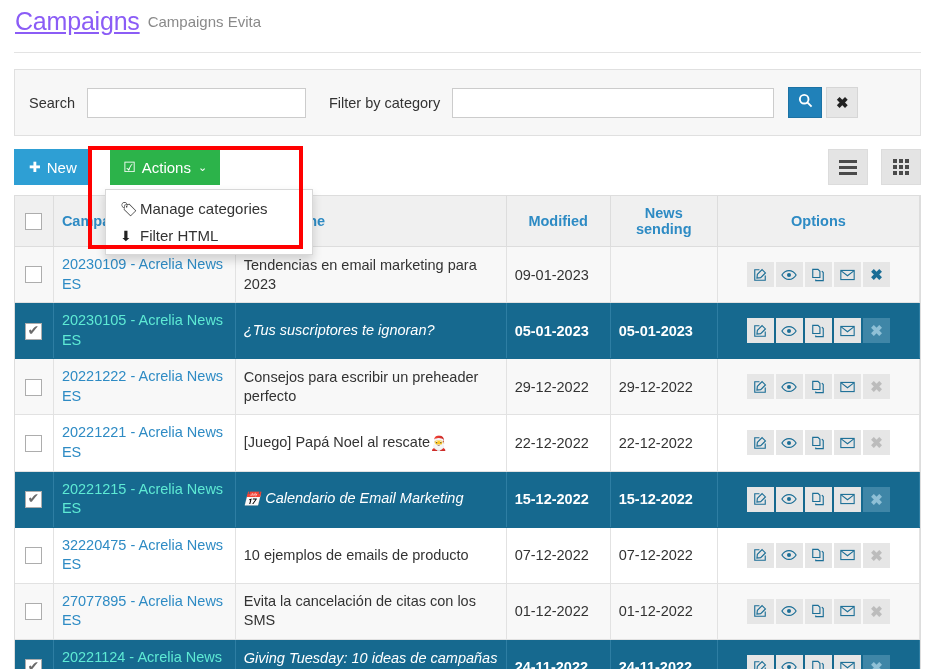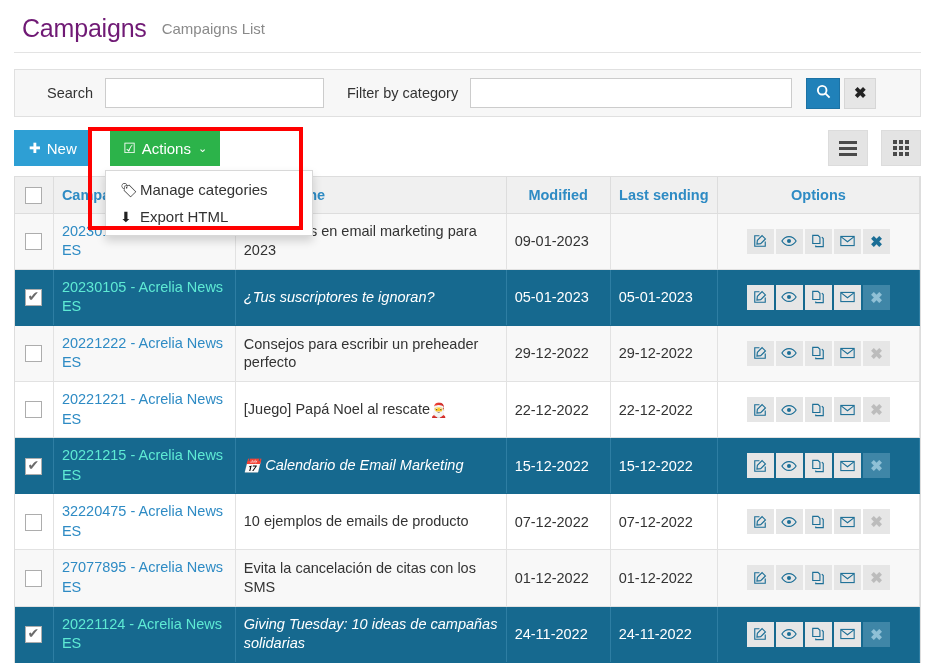--- a/index.html
+++ b/index.html
@@ -11,48 +11,49 @@
     overflow: hidden;
   }
   .page { position: relative; width: 935px; height: 669px; background:#fff; }
 
   
   .page-head {
     padding: 6px 0 0 14px;
     height: 46px;
   }
   .page-head h1 {
-    margin: 8px;
+    margin: 1px;
     font-size: 25px;
     font-weight: 400;
-    color: #701a75;
+    color: #8b5cf6;
     display: inline-block;
     letter-spacing: -0.2px;
+    text-decoration: underline;
   }
   .page-head .sub {
     font-size: 15px;
     color: #8a8a8a;
     margin-left: 7px;
     display: inline-block;
     vertical-align: 3px;
   }
   .head-rule {
     border-top: 1px solid #e3e3e3;
     margin: 6px 14px 0 14px;
   }
 
   
   .filter-panel {
     margin: 16px 14px 0 14px;
     background: #f7f7f7;
     border: 1px solid #e0e0e0;
-    height: 48px;
+    height: 67px;
     display: flex;
     align-items: center;
-    padding: 0 32px;
+    padding: 0 14px;
   }
   .lbl { font-size: 14.5px; color: #333; white-space: nowrap; }
   .txtbox {
     border: 1px solid #ccc;
     background: #fff;
     height: 30px;
     margin-left: 12px;
   }
   .txtbox.search-box { width: 219px; }
   .txtbox.cat-box { width: 322px; }
@@ -175,21 +176,21 @@
     padding: 8px;
     vertical-align: middle;
   }
   tbody tr.odd td { background: #f8f8f8; }
   tbody tr.even td { background: #ffffff; }
   tbody tr.sel td { background: #16698f; color: #fff; border-right-color: #2e7ea3; border-bottom-color:#16698f; }
   td.chk { text-align: center; padding: 8px 0; }
   td.name a { color: #2e8bc4; text-decoration: none; font-size: 14.5px; line-height: 1.35; display:block; }
   tr.sel td.name a { color: #5eead4; font-weight: normal; }
   td.date { text-align: left; white-space: nowrap; }
-  tr.sel td.date { font-weight: normal; }
+  tr.sel td.date { font-weight: bold; }
   td.subj { line-height: 1.3; }
   tr.sel td.subj { font-weight: normal; font-style: italic; }
   td.opts { text-align: center; padding: 6px 4px; }
 
   .cb {
     width: 17px; height: 17px;
     border: 1px solid #adadad;
     background: #fff;
     display: inline-block;
     position: relative;
@@ -218,21 +219,21 @@
   .obtn svg { display:block; }
 
   .emo { font-size: 14px; margin-right: 4px; vertical-align: -1px; }
 </style>
 </head>
 <body>
 
 <div class="page">
 
   <div class="page-head">
-    <h1>Campaigns</h1><span class="sub">Campaigns List</span>
+    <h1>Campaigns</h1><span class="sub">Campaigns Evita</span>
   </div>
   <div class="head-rule"></div>
 
   <div class="filter-panel">
     <span class="lbl">Search</span>
     <input class="txtbox search-box" type="text" value="" style="">
     <span class="filter-gap"></span>
     <span class="lbl">Filter by category</span>
     <input class="txtbox cat-box" type="text" value="" style="">
     <div class="btn-search">
@@ -283,37 +284,37 @@
     </div>
 
     
     <div class="dropdown-menu">
       <div class="dd-item">
         <span class="dd-ic">🏷</span>
         <span>Manage categories</span>
       </div>
       <div class="dd-item">
         <span class="dd-ic">⬇</span>
-        <span>Export HTML</span>
+        <span>Filter HTML</span>
       </div>
     </div>
     <div class="highlight-box"></div>
   </div>
 
   <div class="table-wrap">
     <table>
       <thead>
         <tr>
           <th class="c-chk">
             <span class="cb"></span>
           </th>
           <th class="c-name l">Campaign</th>
           <th class="c-subj l">Subject line</th>
           <th class="c-mod">Modified</th>
-          <th class="c-send">Last sending</th>
+          <th class="c-send">News sending</th>
           <th class="c-opt">Options</th>
         </tr>
       </thead>
       <tbody id="tbody">
           <tr class="odd">
             <td class="chk"><span class="cb"></span></td>
             <td class="name">
               <a href="#">20230109 - Acrelia News ES</a>
             </td>
             <td class="subj">Tendencias en email marketing para 2023</td>

